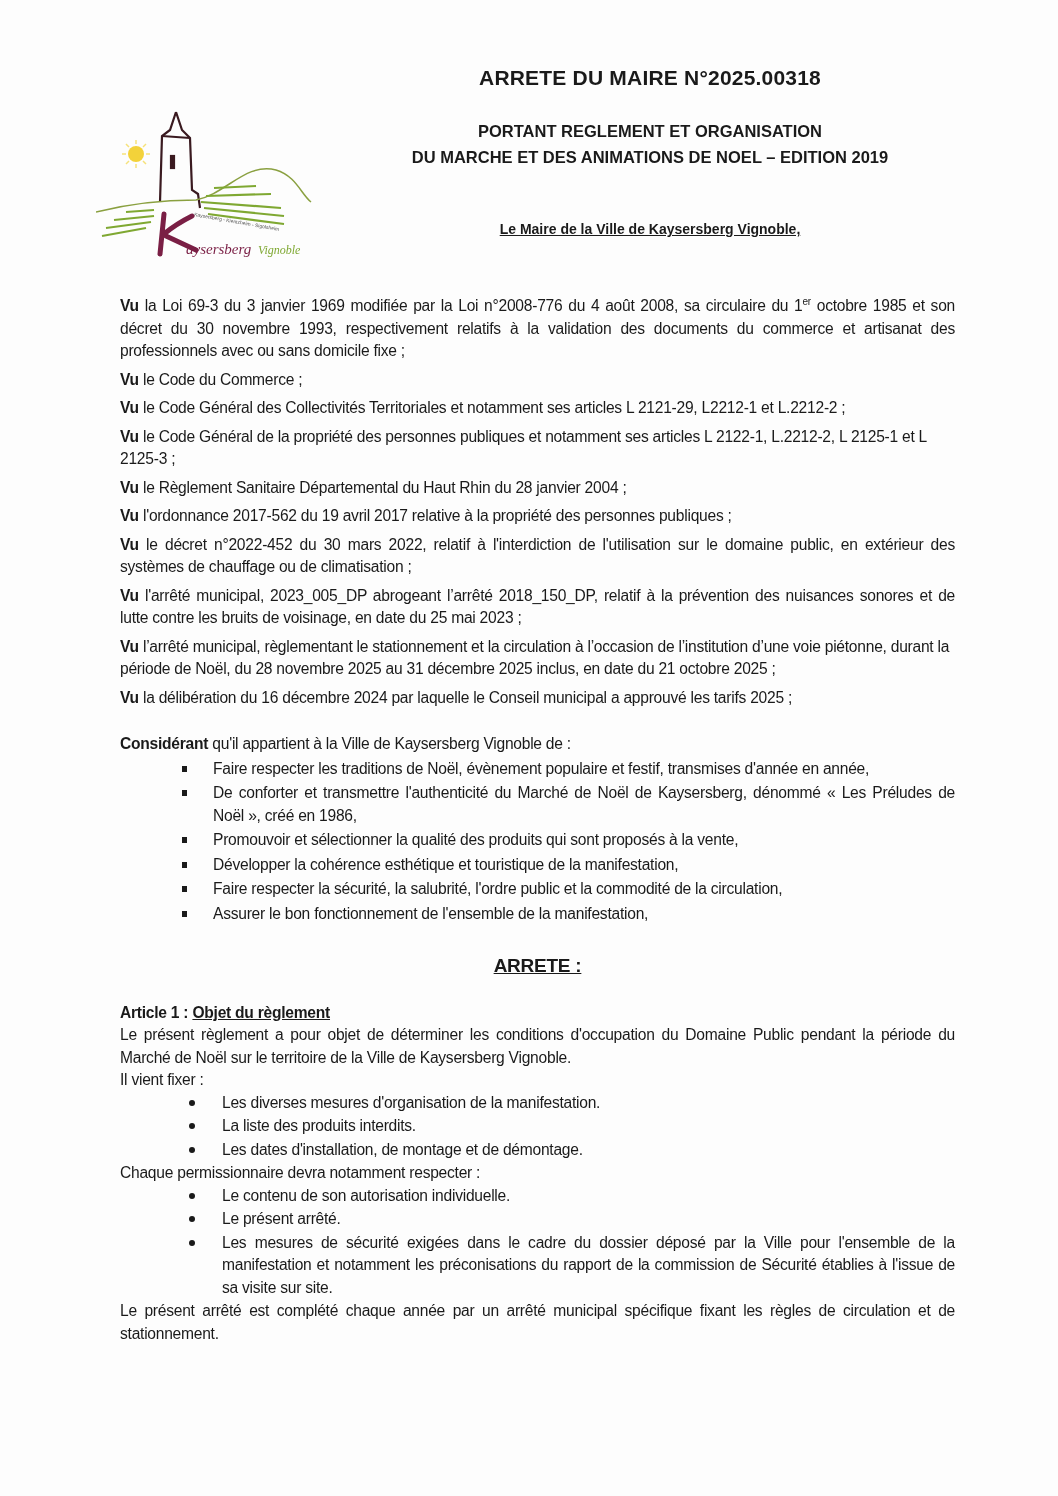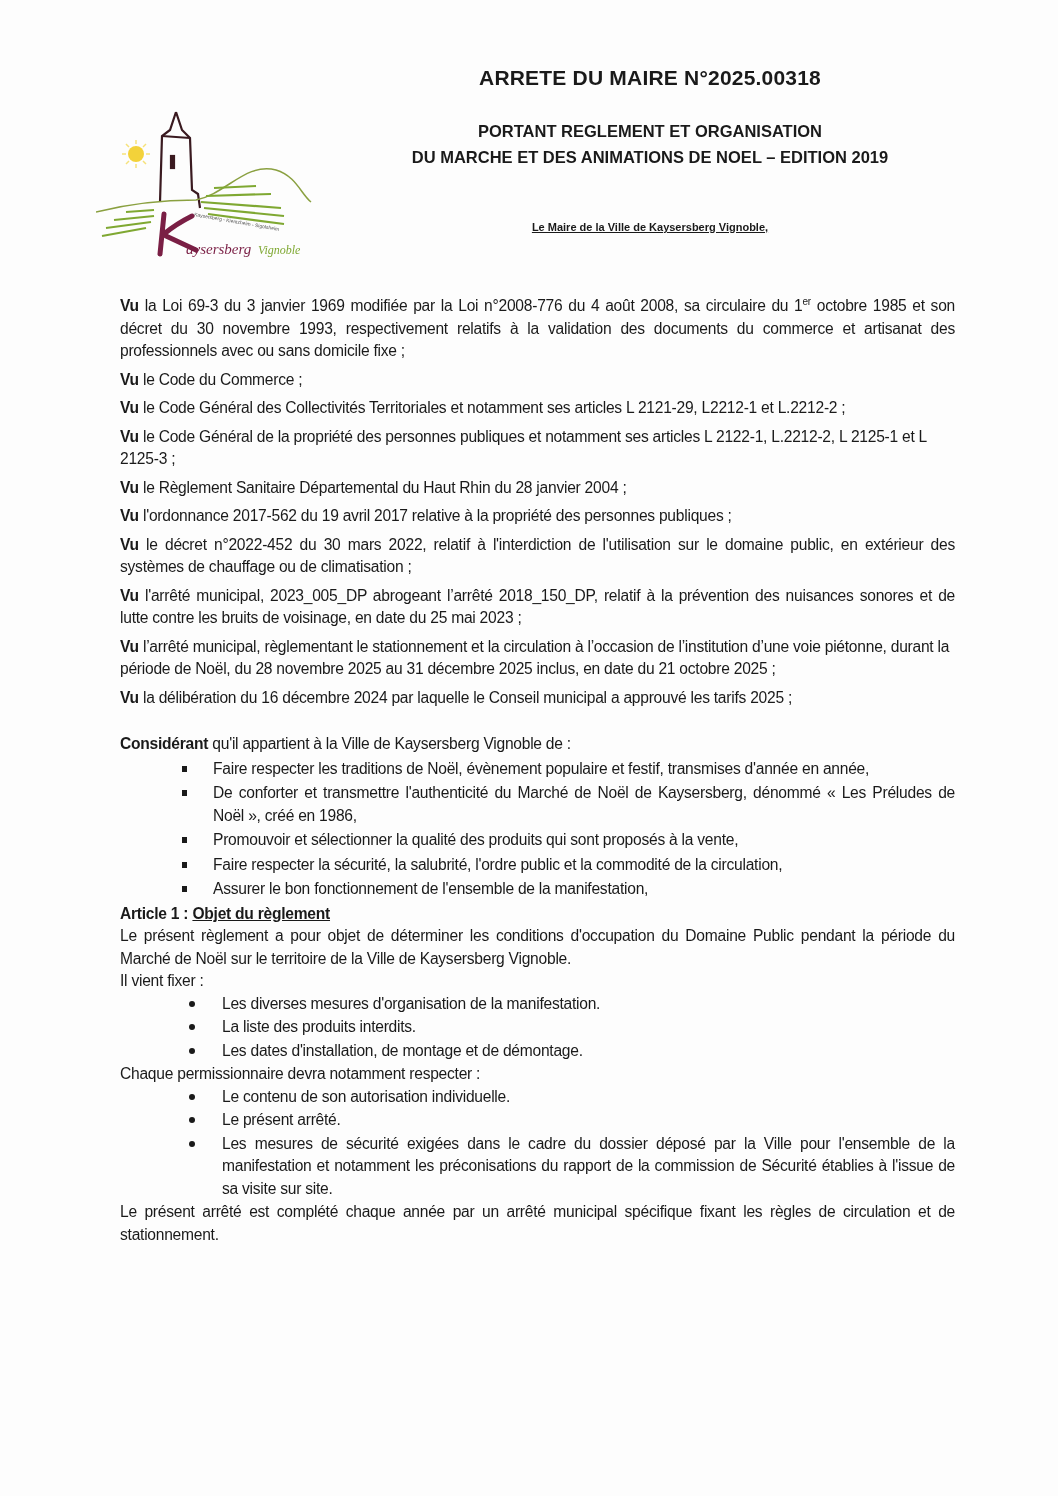--- a/index.html
+++ b/index.html
@@ -16,21 +16,21 @@
   .title-main {
     position: absolute; left: 380px; top: 66px; width: 540px; text-align: center;
     font-weight: bold; font-size: 21px; letter-spacing: 0.2px;
   }
   .title-sub {
     position: absolute; left: 370px; top: 118px; width: 560px; text-align: center;
     font-weight: bold; font-size: 16.5px; line-height: 26px;
   }
   .title-mayor {
     position: absolute; left: 400px; top: 221px; width: 500px; text-align: center;
-    font-weight: bold; font-size: 11px; text-decoration: underline;
+    font-weight: bold; font-size: 14px; text-decoration: underline;
   }
 
   
   .body {
     position: absolute; left: 120px; top: 291px; width: 835px;
     font-size: 15.6px; line-height: 22.5px; letter-spacing: -0.25px;
   }
   .vu { margin: 0 0 6px 0; text-align: justify; }
   .vu b { font-weight: bold; }
   .consid { margin-top: 24px; }
@@ -123,25 +123,27 @@
       <p class="vu" style="text-align:left"><b>Vu</b><span> l’arrêté municipal, règlementant le stationnement et la circulation à l’occasion de l’institution d’une voie piétonne, durant la période de Noël, du 28 novembre 2025 au 31 décembre 2025 inclus, en date du 21 octobre 2025 ;</span></p>
       <p class="vu"><b>Vu</b><span> la délibération du 16 décembre 2024 par laquelle le Conseil municipal a approuvé les tarifs 2025 ;</span></p>
     </div>
 
     <div class="consid">
       <p><b>Considérant</b><span> qu'il appartient à la Ville de Kaysersberg Vignoble de :</span></p>
       <ul class="sq">
         <li>Faire respecter les traditions de Noël, évènement populaire et festif, transmises d'année en année,</li>
         <li>De conforter et transmettre l'authenticité du Marché de Noël de Kaysersberg, dénommé « Les Préludes de Noël », créé en 1986,</li>
         <li>Promouvoir et sélectionner la qualité des produits qui sont proposés à la vente,</li>
+        <li>Développer la cohérence esthétique et touristique de la manifestation,</li>
         <li>Faire respecter la sécurité, la salubrité, l'ordre public et la commodité de la circulation,</li>
         <li>Assurer le bon fonctionnement de l'ensemble de la manifestation,</li>
       </ul>
     </div>
 
+    <div class="arrete">ARRETE :</div>
 
     <div>
       <p class="art-title"><span>Article 1 : </span><u>Objet du règlement</u></p>
       <p class="just">Le présent règlement a pour objet de déterminer les conditions d'occupation du Domaine Public pendant la période du Marché de Noël sur le territoire de la Ville de Kaysersberg Vignoble.</p>
       <p>Il vient fixer :</p>
       <ul class="dot">
         <li>Les diverses mesures d'organisation de la manifestation.</li>
         <li>La liste des produits interdits.</li>
         <li>Les dates d'installation, de montage et de démontage.</li>
       </ul>

